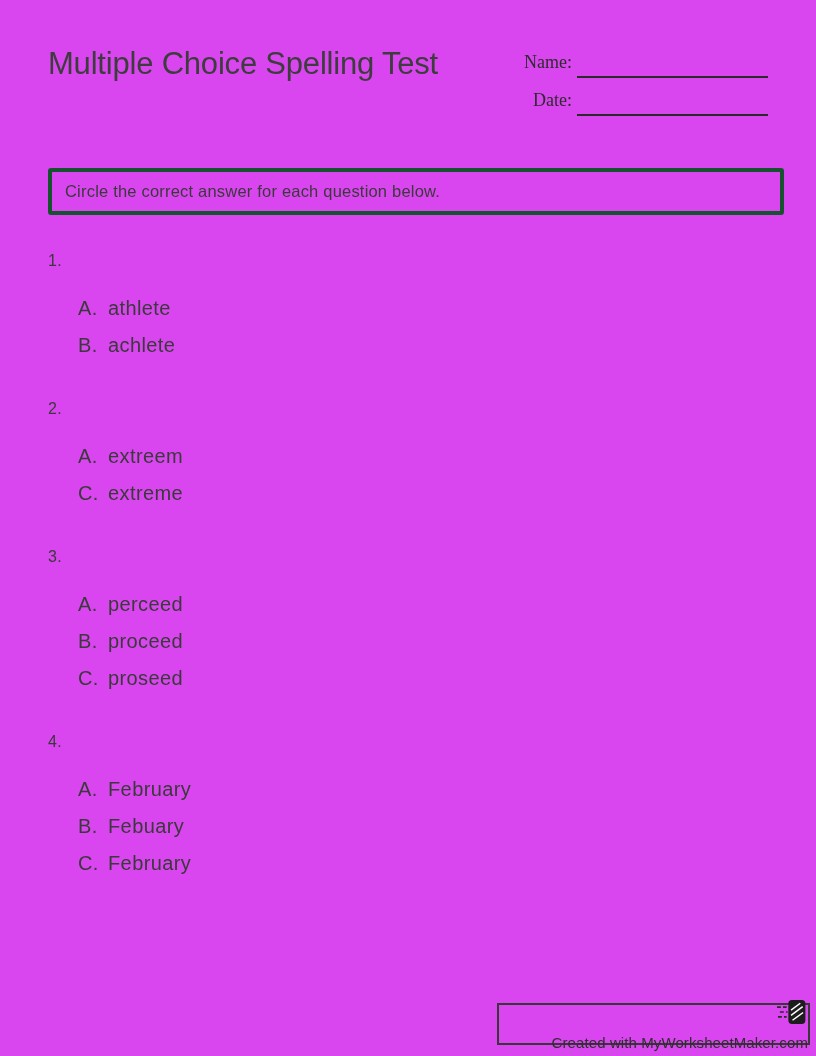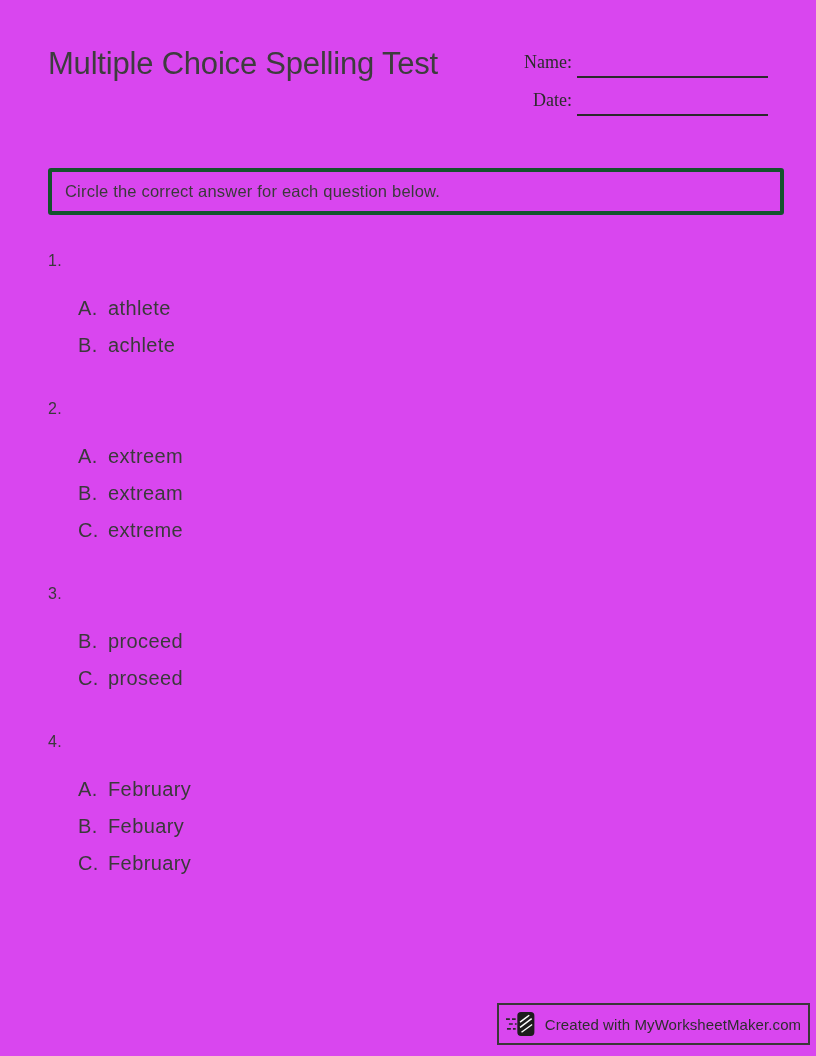--- a/index.html
+++ b/index.html
@@ -86,23 +86,24 @@
     width: 30px;
   }
   .footer-badge {
     position: absolute;
     left: 497px;
     top: 1003px;
     width: 309px;
     height: 38px;
     border: 2px solid #383838;
     display: flex;
-    align-items: center;
+    align-items: flex-end;
     justify-content: center;
     gap: 8px;
+    flex-direction: column;
   }
   .footer-text {
     font-size: 15px;
     letter-spacing: 0.1px;
     color: #2e2e2e;
     white-space: nowrap;
   }
   .logo-icon {
     display: inline-flex;
     width: 31px;
@@ -140,32 +141,32 @@
 
   </div>
 
     <div class="question">
       <div class="q-number">2.</div>
 
     <div class="option">
       <span class="option-letter">A.</span><span class="option-text">extreem</span>
     </div>
 
-    <div class="option">
-      <span class="option-letter">B.</span><span class="option-text">extream</span>
-    </div>
 
     <div class="option">
       <span class="option-letter">C.</span><span class="option-text">extreme</span>
     </div>
   </div>
 
     <div class="question">
       <div class="q-number">3.</div>
 
+    <div class="option">
+      <span class="option-letter">A.</span><span class="option-text">perceed</span>
+    </div>
 
     <div class="option">
       <span class="option-letter">B.</span><span class="option-text">proceed</span>
     </div>
 
     <div class="option">
       <span class="option-letter">C.</span><span class="option-text">proseed</span>
     </div>
   </div>
 

